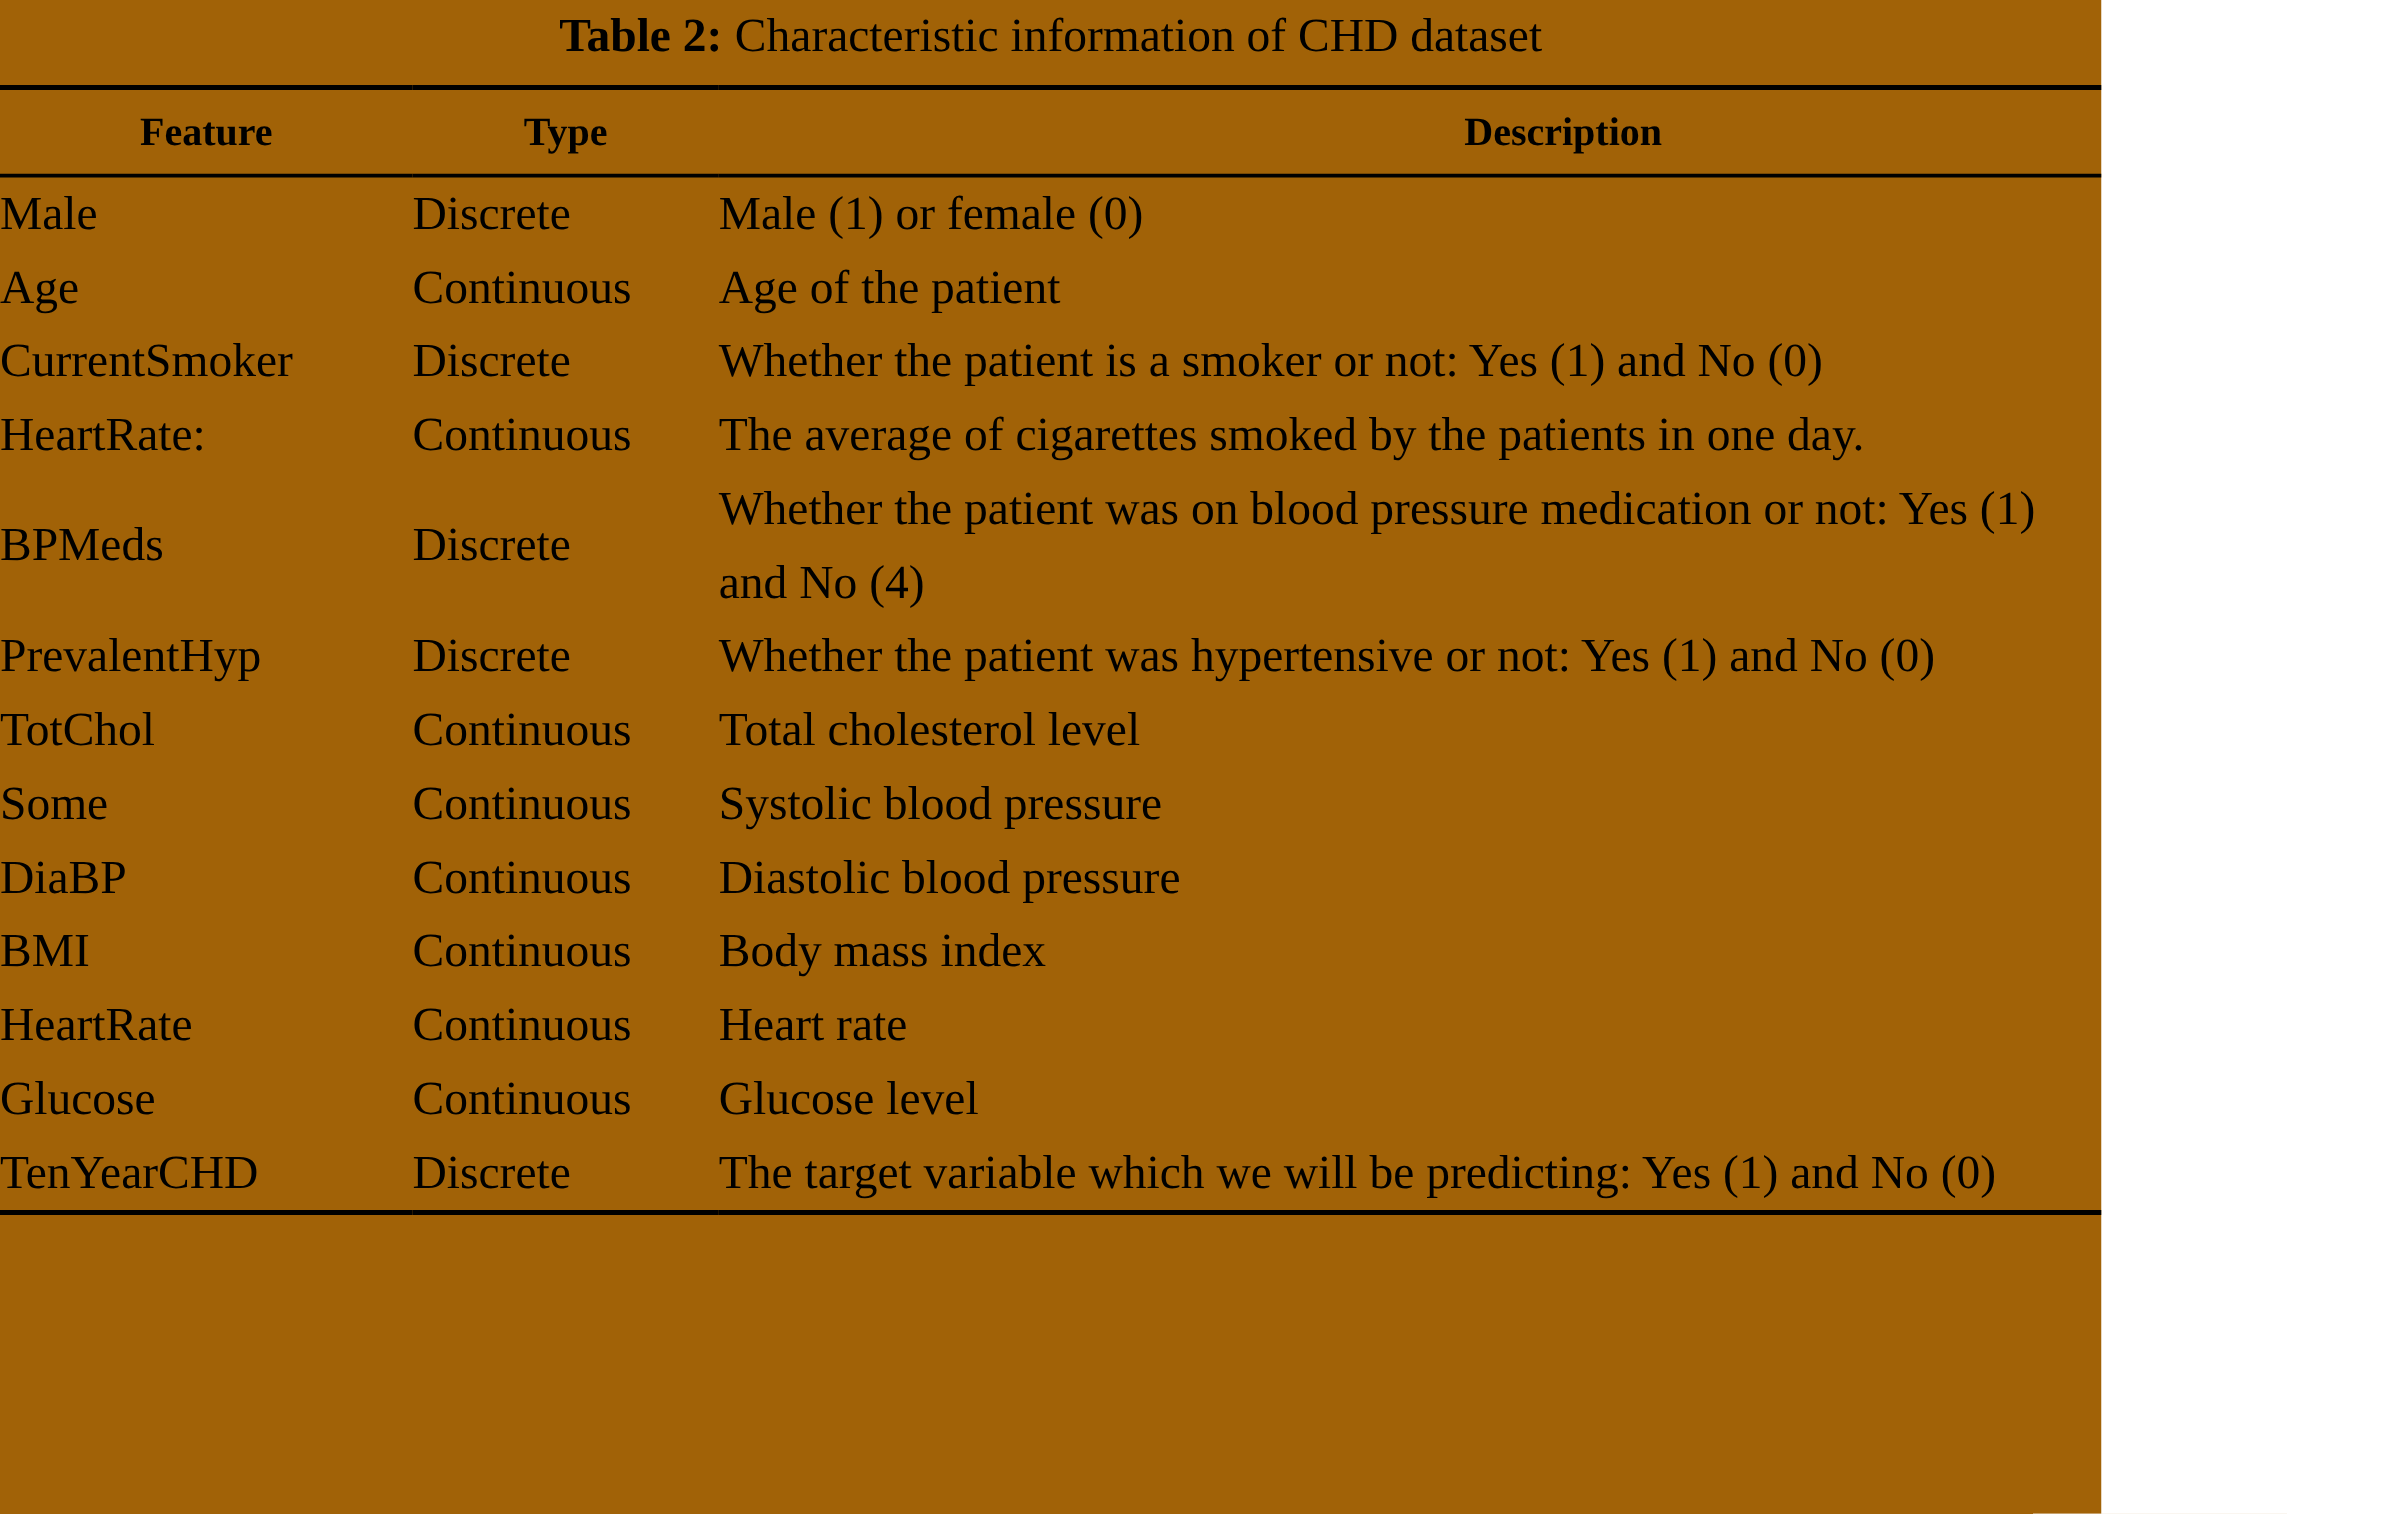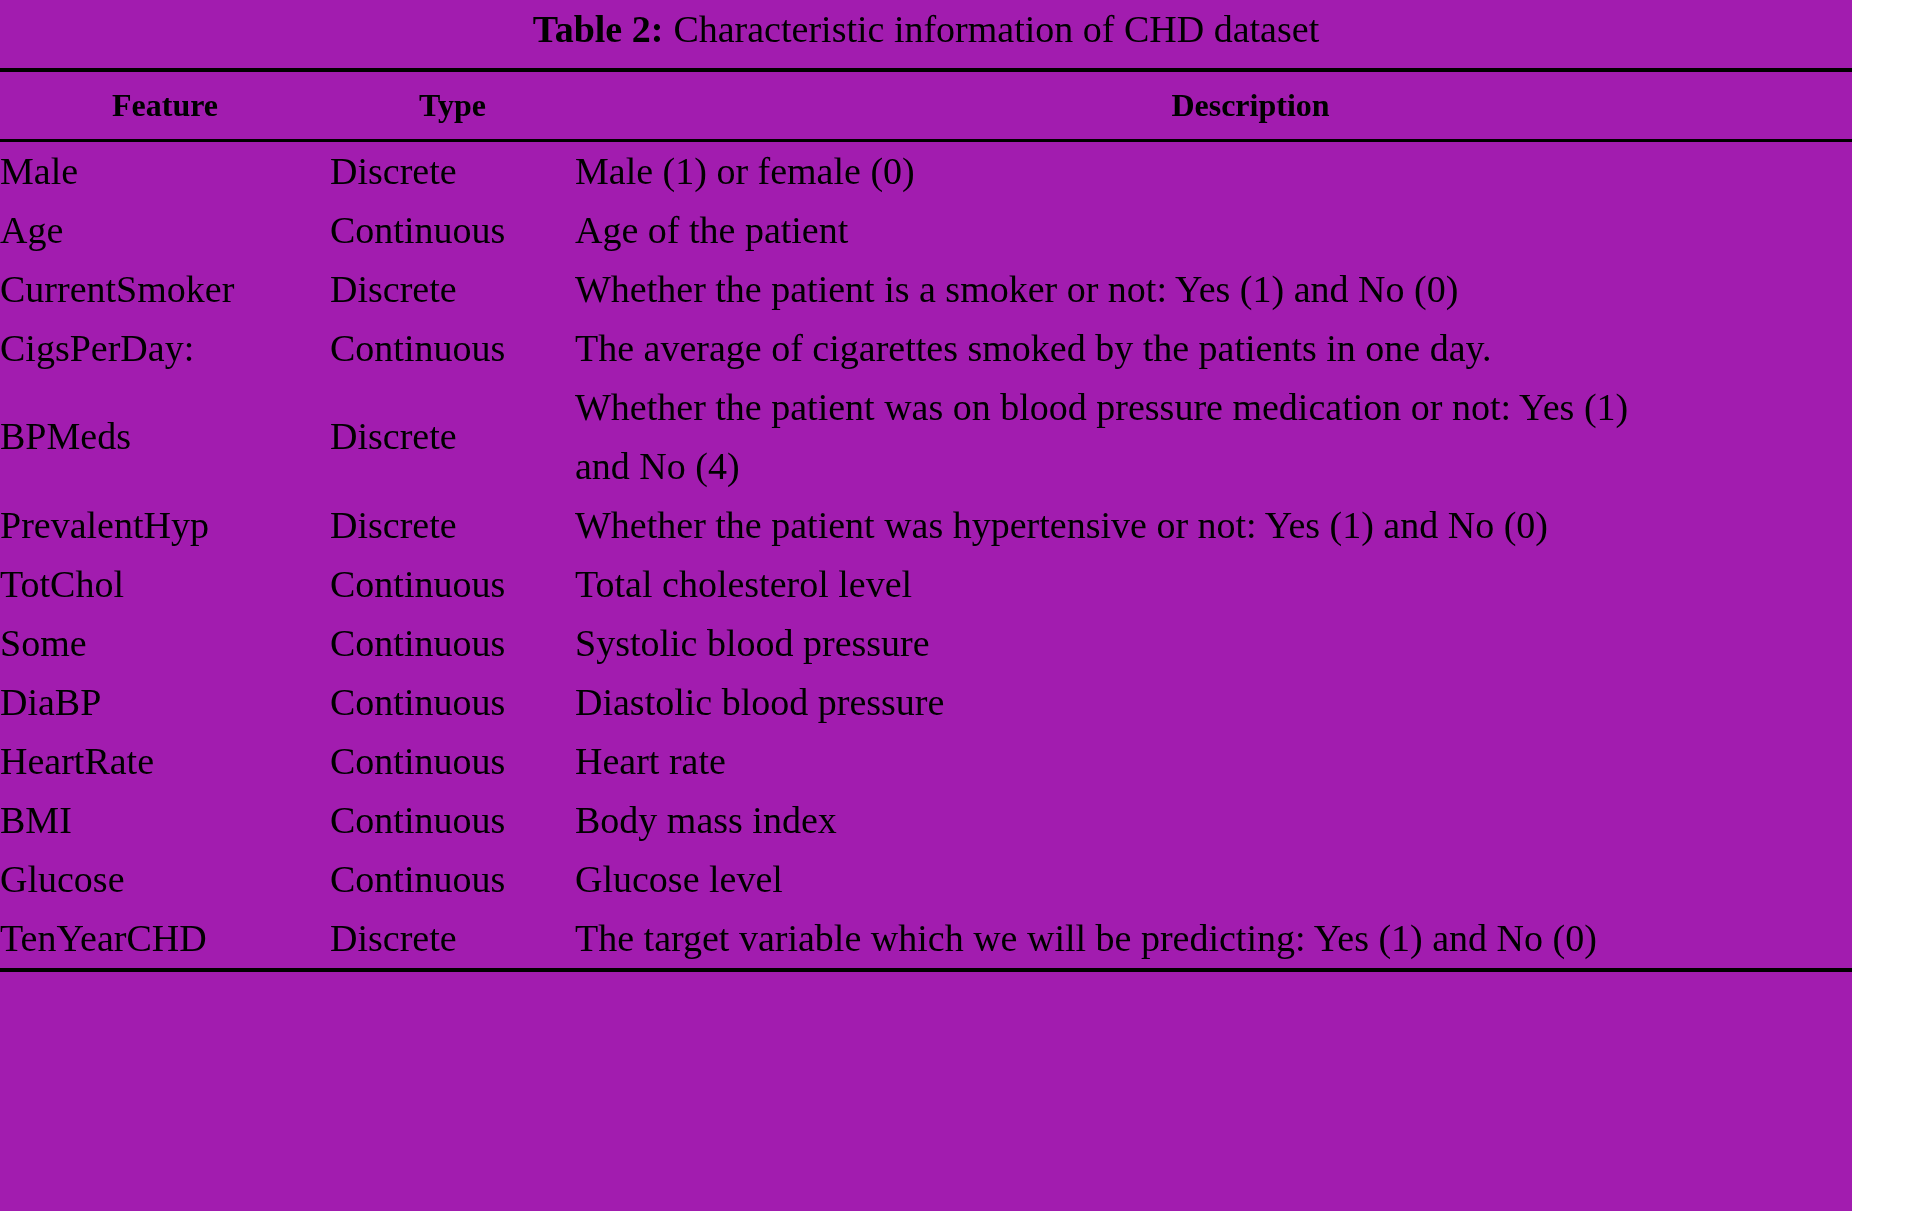--- a/index.html
+++ b/index.html
@@ -3,23 +3,23 @@
 <meta charset="utf-8">
 <style>
   * { margin: 0; padding: 0; box-sizing: border-box; }
   html, body {
     background: #ffffff;
     font-family: "Liberation Serif", "DejaVu Serif", serif;
     color: #000000;
   }
   .page {
     position: relative;
-    width: 1852px;
+    width: 1681px;
     height: 1211px;
-    background: #a21caf;
+    background: #a16207;
     overflow: hidden;
   }
   .caption {
     padding-top: 5px;
     text-align: center;
     font-size: 38px;
     line-height: 48px;
     white-space: nowrap;
   }
   .caption .caption-label {
@@ -92,21 +92,21 @@
     </tr>
 
 
     <tr>
       <td class="feature-cell">CurrentSmoker</td>
       <td class="type-cell">Discrete</td>
       <td class="description-cell">Whether the patient is a smoker or not: Yes (1) and No (0)</td>
     </tr>
 
     <tr>
-      <td class="feature-cell">CigsPerDay:</td>
+      <td class="feature-cell">HeartRate:</td>
       <td class="type-cell">Continuous</td>
       <td class="description-cell">The average of cigarettes smoked by the patients in one day.</td>
     </tr>
 
     <tr>
       <td class="feature-cell">BPMeds</td>
       <td class="type-cell">Discrete</td>
       <td class="description-cell">Whether the patient was on blood pressure medication or not: Yes (1)
 and No (4)</td>
     </tr>
@@ -131,29 +131,29 @@
       <td class="description-cell">Systolic blood pressure</td>
     </tr>
 
     <tr>
       <td class="feature-cell">DiaBP</td>
       <td class="type-cell">Continuous</td>
       <td class="description-cell">Diastolic blood pressure</td>
     </tr>
 
     <tr>
+      <td class="feature-cell">BMI</td>
+      <td class="type-cell">Continuous</td>
+      <td class="description-cell">Body mass index</td>
+    </tr>
+
+    <tr>
       <td class="feature-cell">HeartRate</td>
       <td class="type-cell">Continuous</td>
       <td class="description-cell">Heart rate</td>
-    </tr>
-
-    <tr>
-      <td class="feature-cell">BMI</td>
-      <td class="type-cell">Continuous</td>
-      <td class="description-cell">Body mass index</td>
     </tr>
 
     <tr>
       <td class="feature-cell">Glucose</td>
       <td class="type-cell">Continuous</td>
       <td class="description-cell">Glucose level</td>
     </tr>
 
     <tr>
       <td class="feature-cell">TenYearCHD</td>

